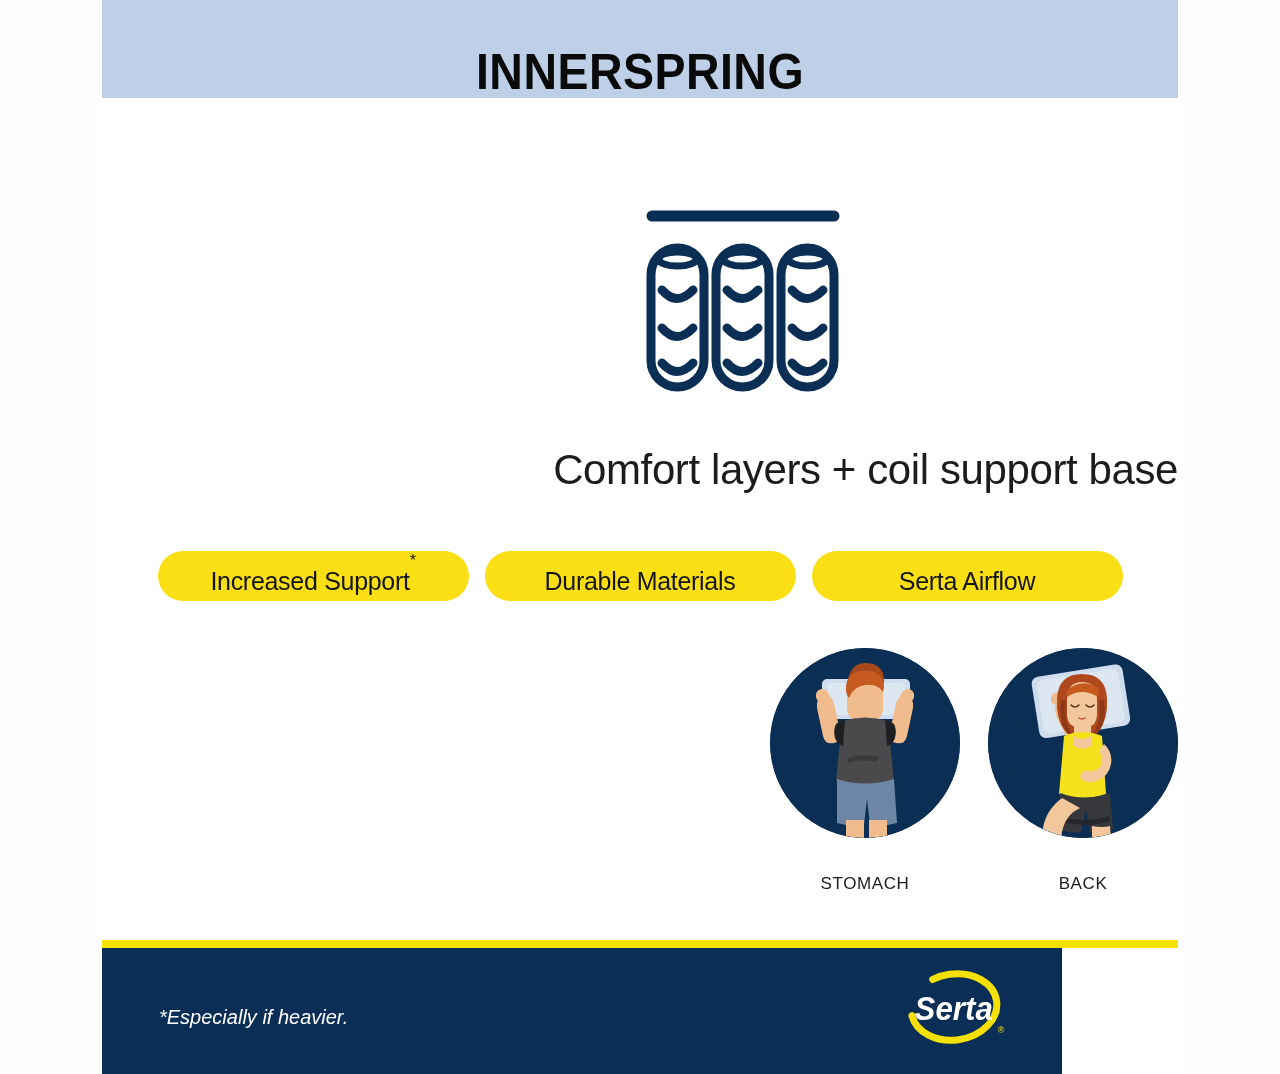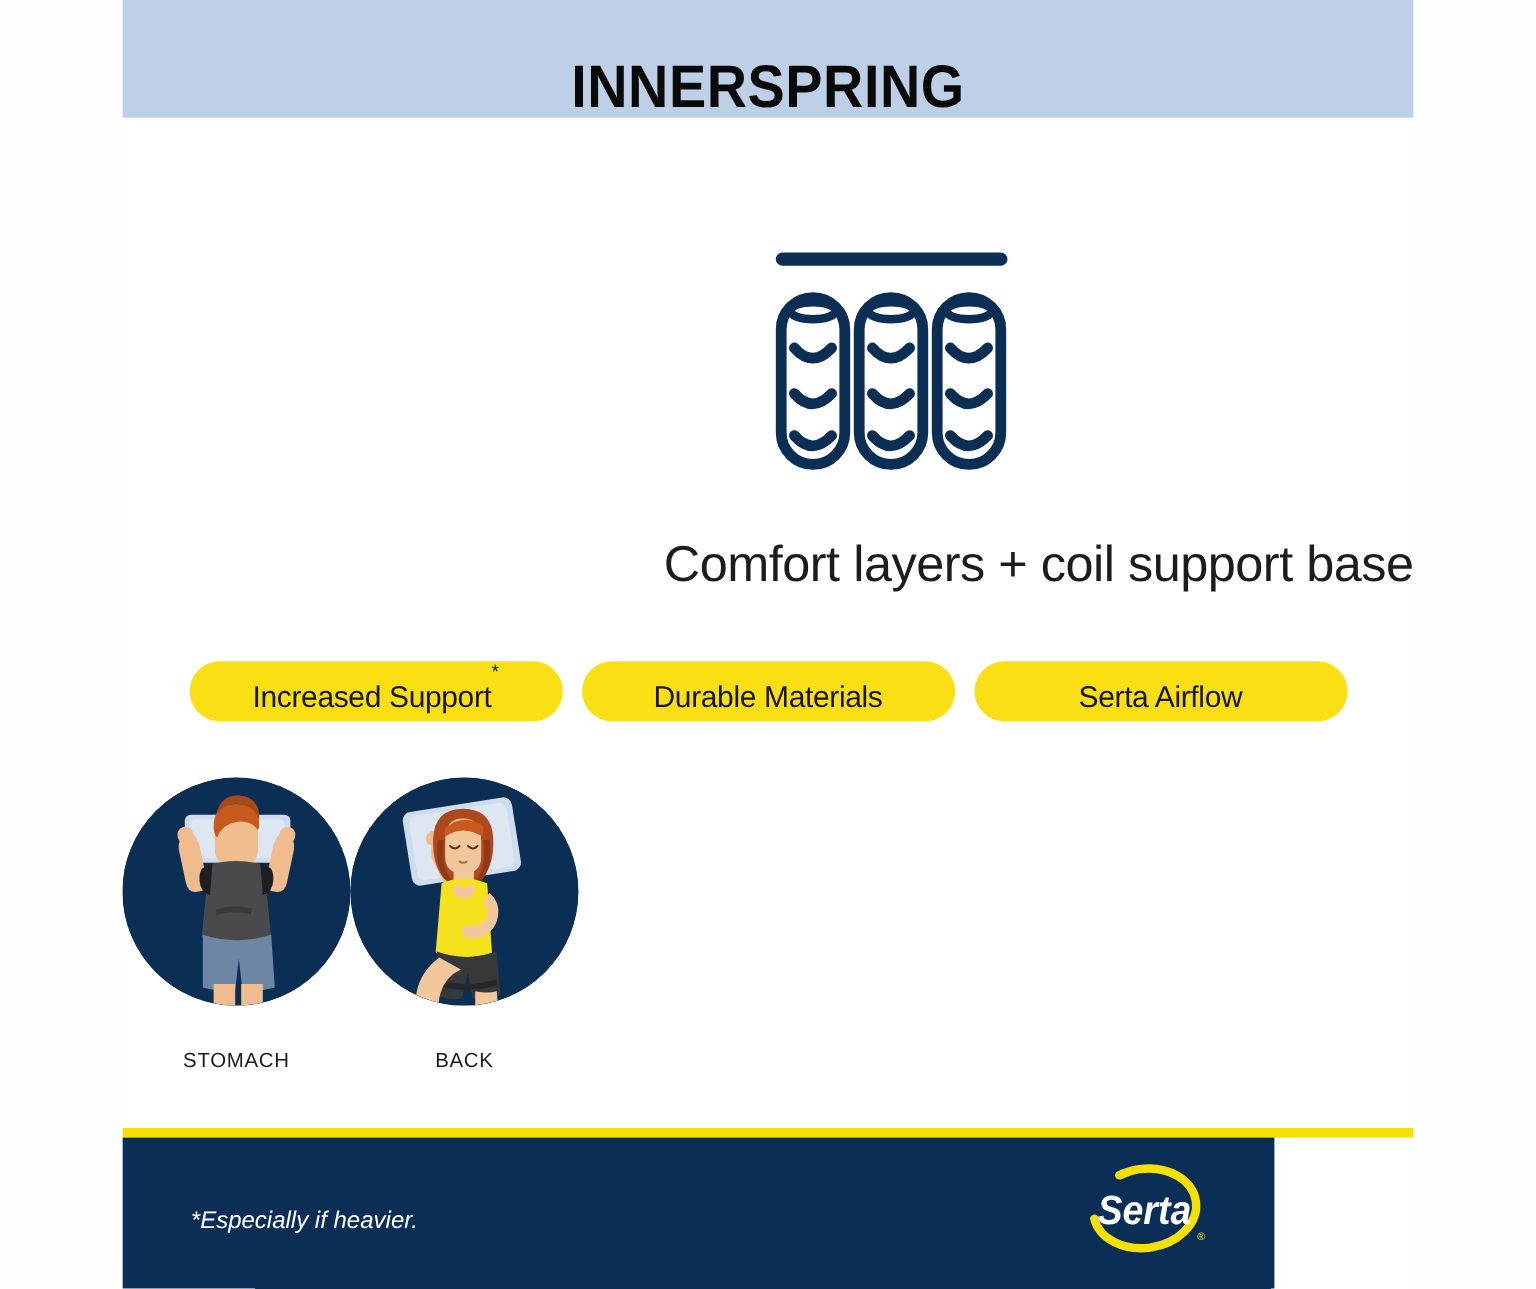--- a/index.html
+++ b/index.html
@@ -108,21 +108,22 @@
     top: -6px;
   }
 
   
   .sleepers {
     position: absolute;
     left: 0;
     top: 648px;
     width: 1076px;
     display: flex;
-    justify-content: flex-start;
+    justify-content: flex-end;
+    gap: 28px;
   }
   .sleeper { width: 190px; }
   .sleeper-circle {
     width: 190px;
     height: 190px;
     border-radius: 50%;
     background: #0b2e54;
     overflow: hidden;
     position: relative;
   }

